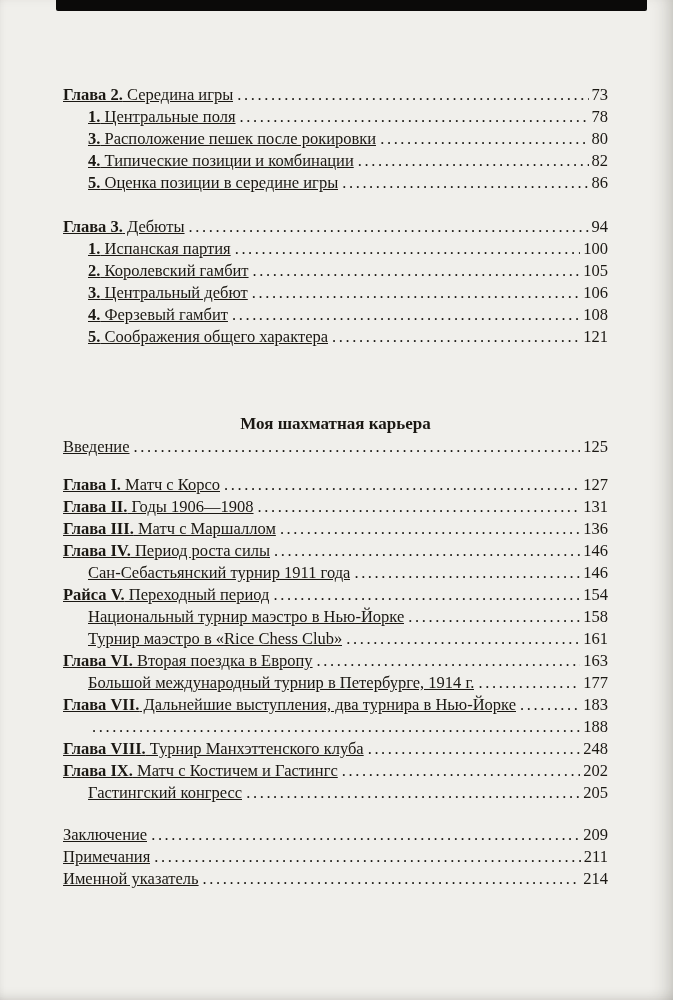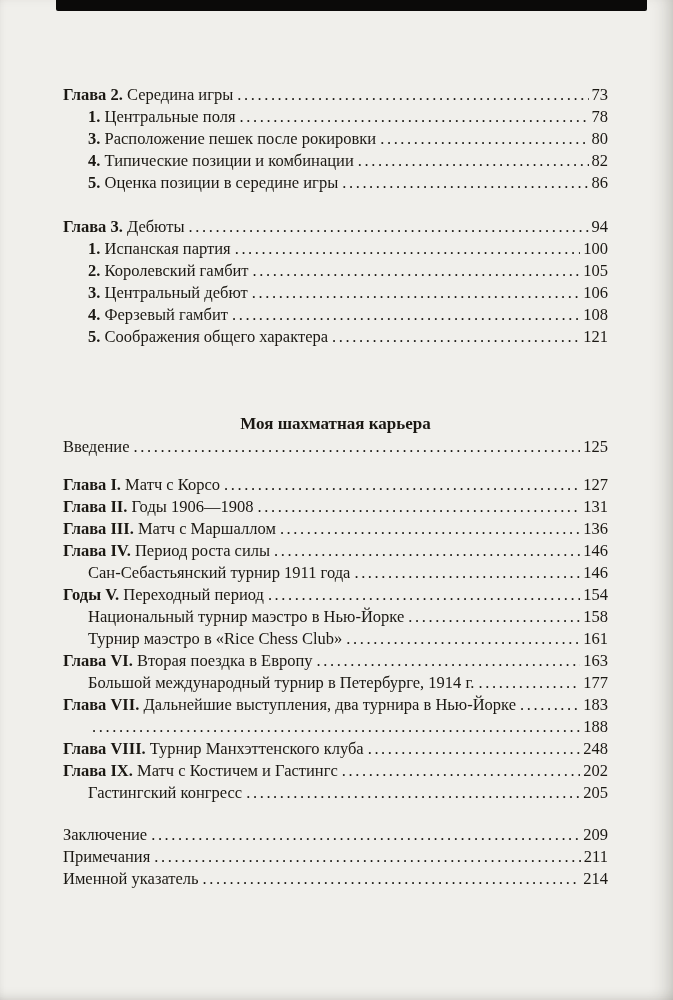--- a/index.html
+++ b/index.html
@@ -36,21 +36,21 @@
     right: 65px;
     font-size: 16.5px;
     line-height: 22px;
   }
   .toc-row {
     display: flex;
     align-items: baseline;
     white-space: nowrap;
   }
   .toc-row.indent { padding-left: 25px; }
-  .toc-label { flex: 0 1 auto; overflow: hidden; }
+  .toc-label { flex: 0 1 auto; overflow: hidden; text-decoration: underline; }
   .toc-bold { font-weight: bold; }
   .toc-dots {
     flex: 1 1 0;
     min-width: 0;
     overflow: hidden;
     white-space: nowrap;
     margin: 0 3px 0 4px;
   }
   .toc-dots::after {
     content: "..........................................................................................................................................";
@@ -173,21 +173,21 @@
     <span class="toc-page">146</span>
   </div>
 
   <div class="toc-row indent">
     <span class="toc-label"><b class="toc-bold"></b><span class="toc-text">Сан-Себастьянский турнир 1911 года</span></span>
     <span class="toc-dots"></span>
     <span class="toc-page">146</span>
   </div>
 
   <div class="toc-row">
-    <span class="toc-label"><b class="toc-bold">Годы V.</b><span class="toc-text"> Переходный период</span></span>
+    <span class="toc-label"><b class="toc-bold">Райса V.</b><span class="toc-text"> Переходный период</span></span>
     <span class="toc-dots"></span>
     <span class="toc-page">154</span>
   </div>
 
   <div class="toc-row indent">
     <span class="toc-label"><b class="toc-bold"></b><span class="toc-text">Национальный турнир маэстро в Нью-Йорке</span></span>
     <span class="toc-dots"></span>
     <span class="toc-page">158</span>
   </div>
 

